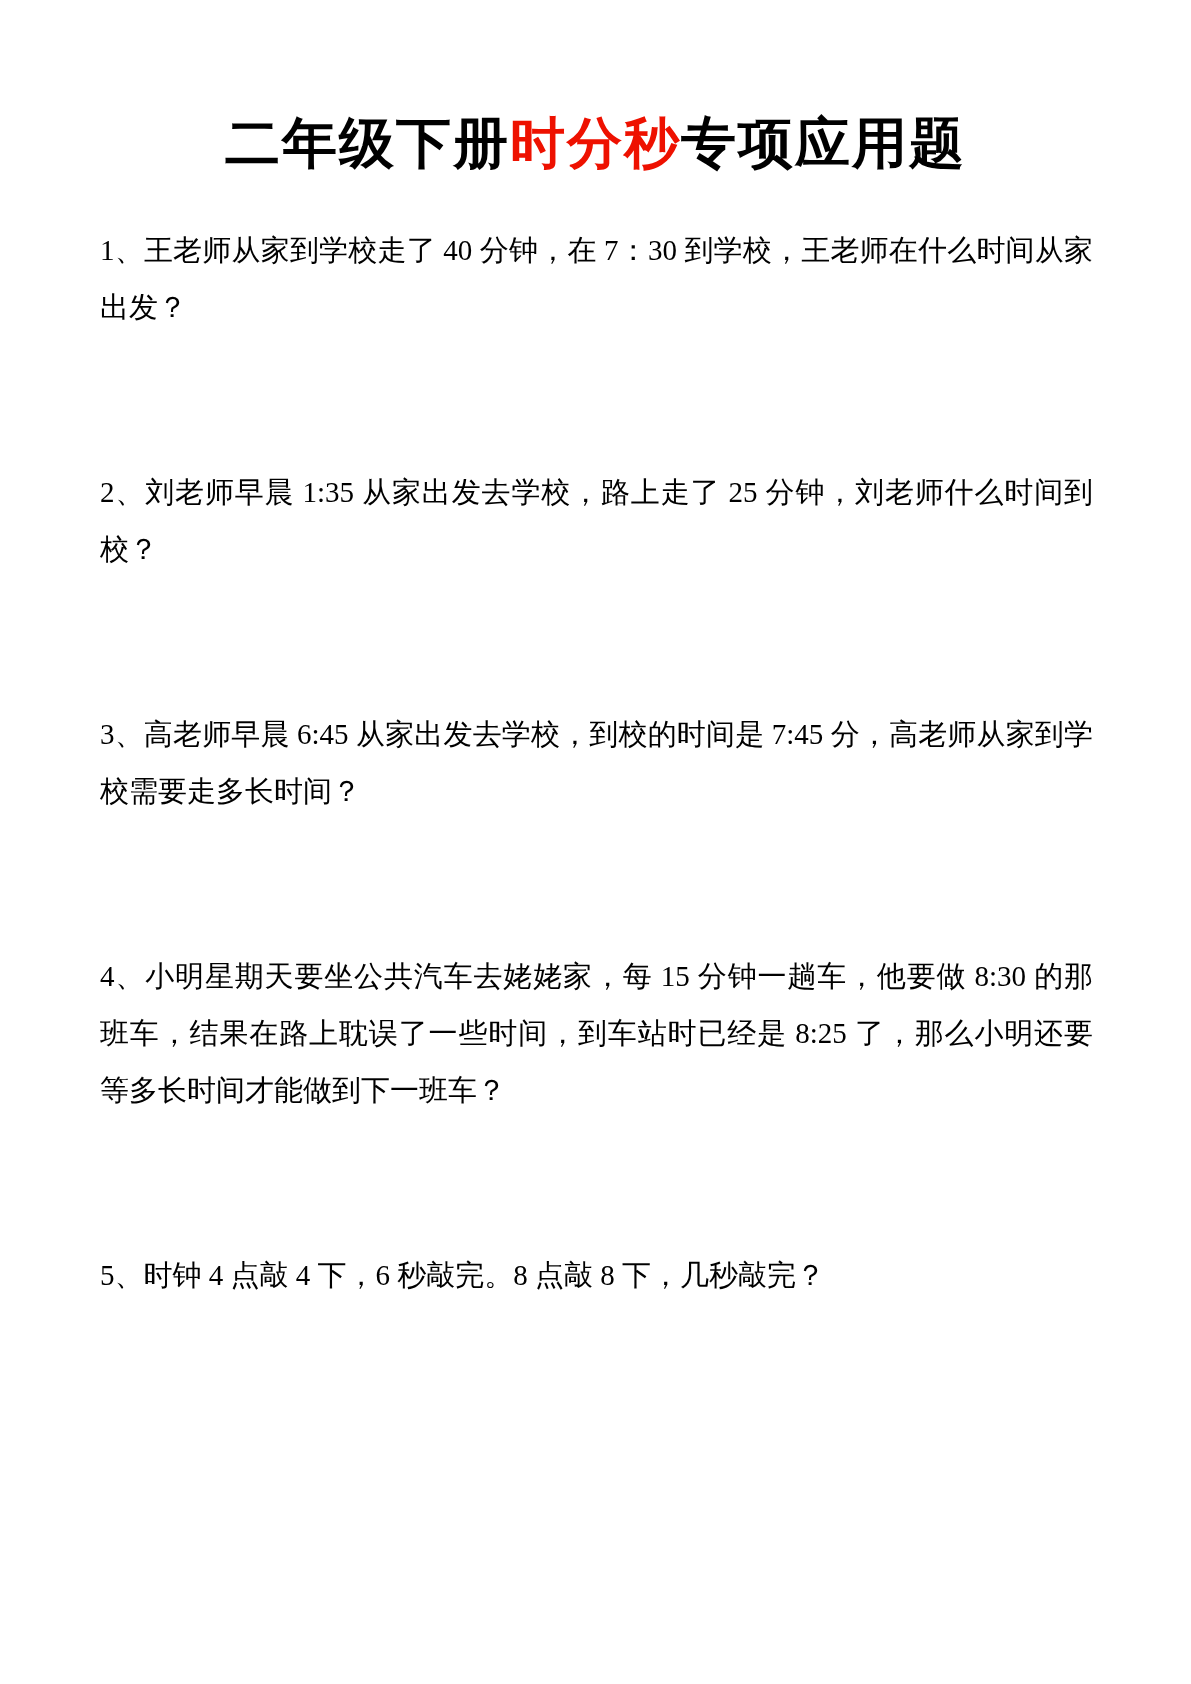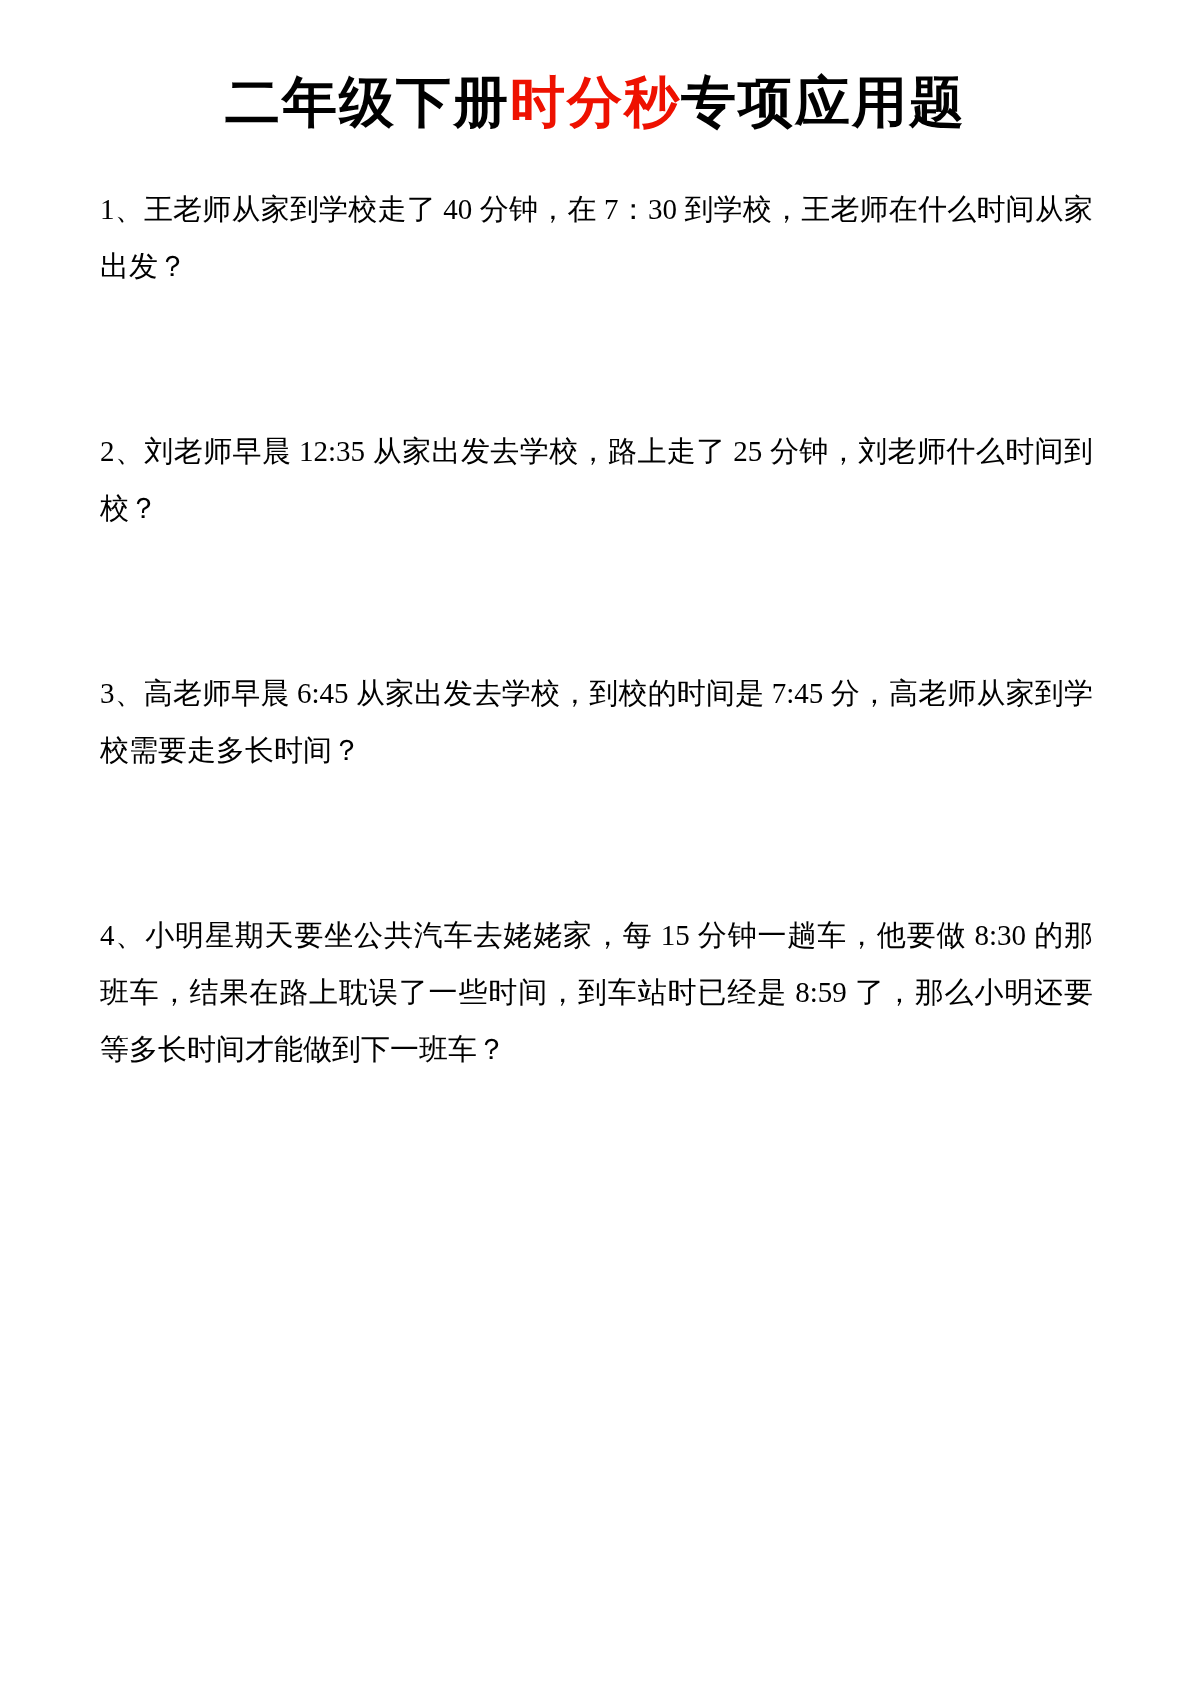--- a/index.html
+++ b/index.html
@@ -11,21 +11,21 @@
     position: relative;
     width: 1191px;
     height: 1684px;
     background: #ffffff;
     overflow: hidden;
     font-family: "Liberation Serif", "DejaVu Serif", serif;
     color: #000000;
   }
   .title {
     margin: 0;
-    padding-top: 69px;
+    padding-top: 110px;
     text-align: center;
     font-family: "DejaVu Sans", "Liberation Sans", sans-serif;
     font-size: 55px;
     font-weight: 900;
     letter-spacing: 2px;
     line-height: 1.2;
     color: #000000;
     white-space: nowrap;
   }
   .title .red {
@@ -49,17 +49,18 @@
   }
 </style>
 </head>
 <body>
 
 <div class="page">
   <h1 class="title"><span>二年级下册</span><span class="red">时分秒</span><span>专项应用题</span></h1>
 
   <div class="problems">
     <p class="problem">1、王老师从家到学校走了 40 分钟，在 7：30 到学校，王老师在什么时间从家出发？</p>
-    <p class="problem">2、刘老师早晨 12:35 从家出发去学校，路上走了 25 分钟，刘老师什么时间到校？</p>
+    <p class="problem">2、刘老师早晨 1:35 从家出发去学校，路上走了 25 分钟，刘老师什么时间到校？</p>
     <p class="problem">3、高老师早晨 6:45 从家出发去学校，到校的时间是 7:45 分，高老师从家到学校需要走多长时间？</p>
-    <p class="problem">4、小明星期天要坐公共汽车去姥姥家，每 15 分钟一趟车，他要做 8:30 的那班车，结果在路上耽误了一些时间，到车站时已经是 8:59 了，那么小明还要等多长时间才能做到下一班车？</p>
+    <p class="problem">4、小明星期天要坐公共汽车去姥姥家，每 15 分钟一趟车，他要做 8:30 的那班车，结果在路上耽误了一些时间，到车站时已经是 8:25 了，那么小明还要等多长时间才能做到下一班车？</p>
+    <p class="problem">5、时钟 4 点敲 4 下，6 秒敲完。8 点敲 8 下，几秒敲完？</p>
   </div>
 </div>
 
 </body></html>

